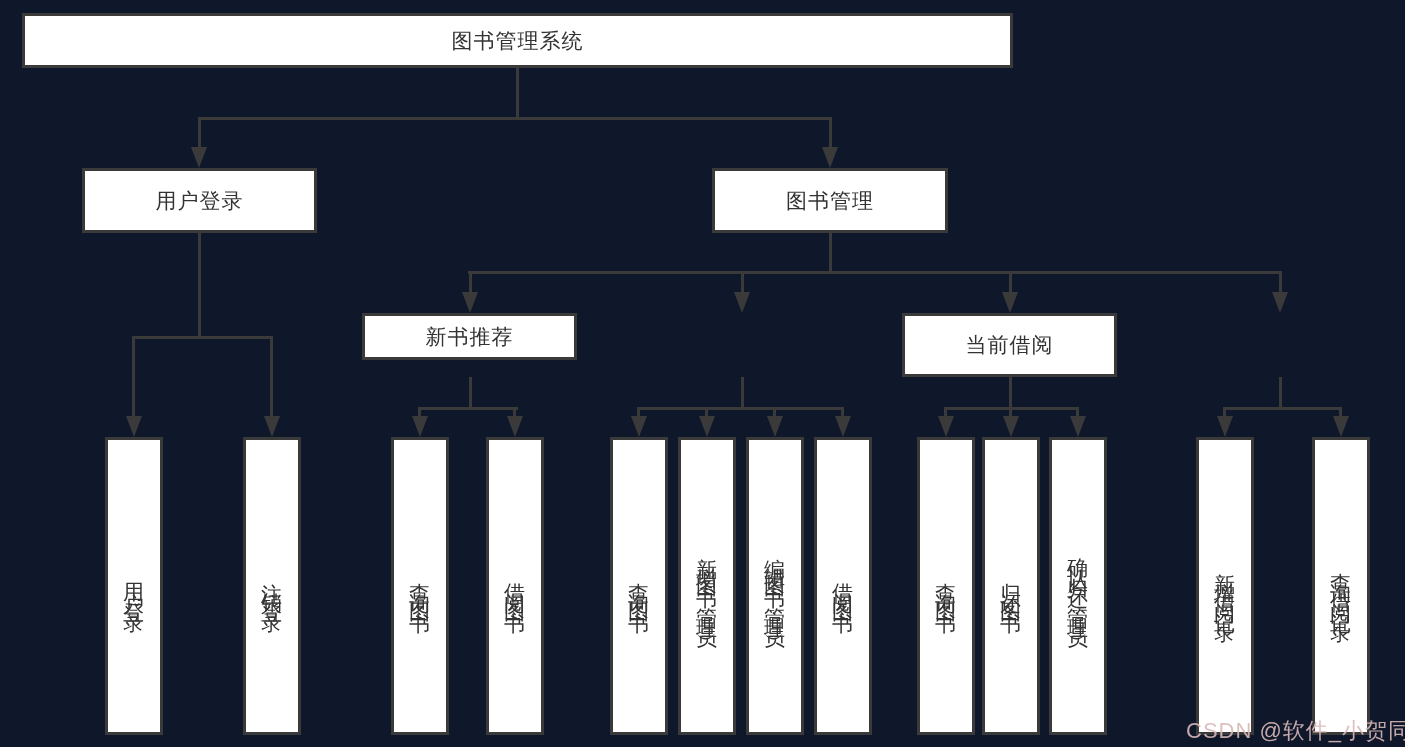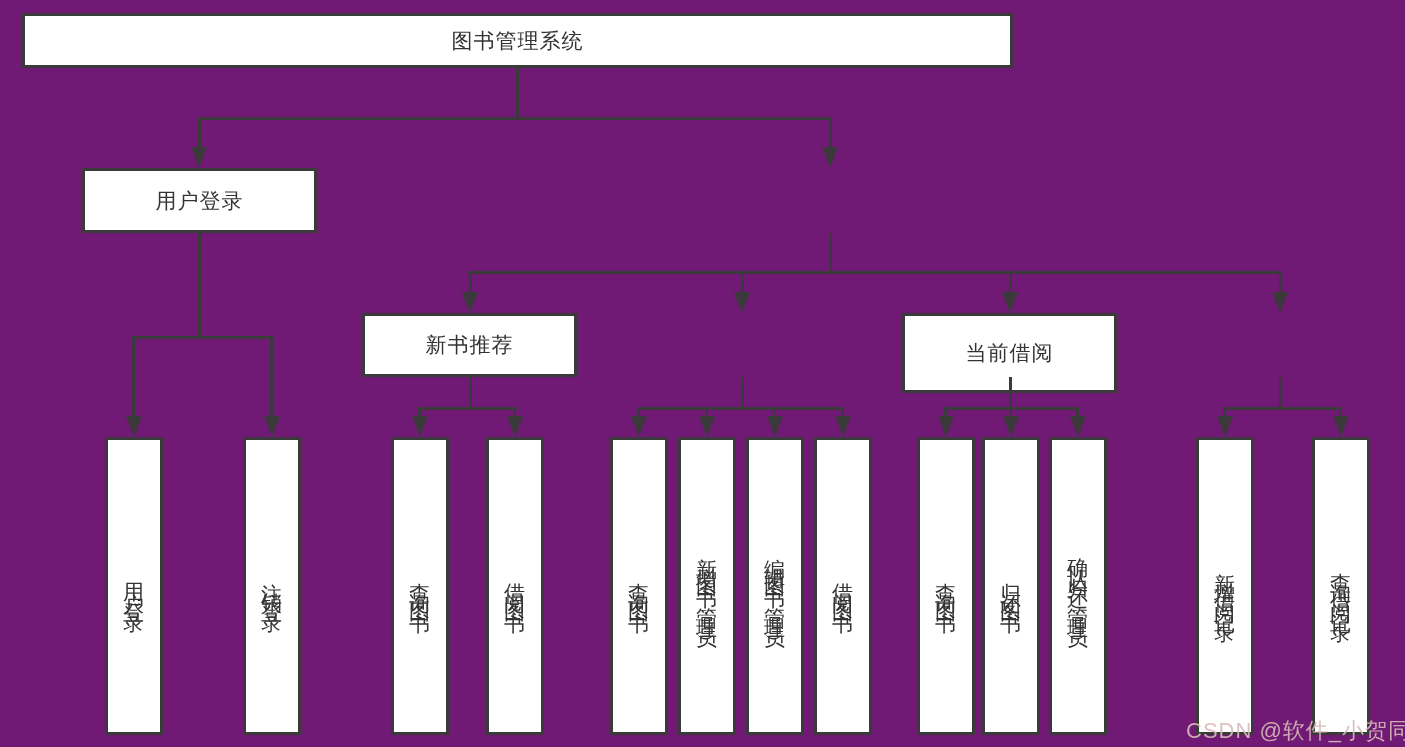--- a/index.html
+++ b/index.html
@@ -1,19 +1,19 @@
 <!DOCTYPE html>
 <html><head>
 <meta charset="utf-8">
 <style>
   html,body{margin:0;padding:0;background:#ffffff;}
   .canvas{
     position:relative;
     width:1405px;height:747px;
-    background:#701a75;
+    background:#0f172a;
     font-family:"Liberation Sans","DejaVu Sans",sans-serif;
     overflow:hidden;
   }
   .hbox{
     position:absolute;
     box-sizing:border-box;
     border:3px solid #3a3a3a;
     background:#ffffff;
     display:flex;align-items:center;justify-content:center;
     font-size:21px;color:#333333;
@@ -66,43 +66,46 @@
   <div class="line vline" style="left:516px;top:68px;height:49px;"></div>
   <div class="line hline" style="left:198px;top:117px;width:634px;"></div>
   <div class="line vline" style="left:198px;top:117px;height:31px;"></div>
   <div class="line vline" style="left:829px;top:117px;height:31px;"></div>
   <div class="arrow" style="left:191px;top:147px;"></div>
   <div class="arrow" style="left:822px;top:147px;"></div>
 
   <div class="hbox" style="left:82px;top:168px;width:235px;height:65px;">
     <span>用户登录</span>
   </div>
+  <div class="hbox" style="left:712px;top:168px;width:236px;height:65px;">
+    <span>图书管理</span>
+  </div>
 
   <div class="line vline" style="left:198px;top:233px;height:103px;"></div>
   <div class="line hline" style="left:132px;top:336px;width:141px;"></div>
   <div class="line vline" style="left:132px;top:336px;height:80px;"></div>
   <div class="line vline" style="left:270px;top:336px;height:80px;"></div>
   <div class="arrow" style="left:126px;top:416px;"></div>
   <div class="arrow" style="left:264px;top:416px;"></div>
 
   <div class="line vline" style="left:829px;top:233px;height:38px;"></div>
   <div class="line hline" style="left:468px;top:271px;width:814px;"></div>
   <div class="line vline" style="left:469px;top:271px;height:22px;"></div>
   <div class="line vline" style="left:741px;top:271px;height:22px;"></div>
   <div class="line vline" style="left:1009px;top:271px;height:22px;"></div>
   <div class="line vline" style="left:1279px;top:271px;height:22px;"></div>
   <div class="arrow" style="left:462px;top:292px;"></div>
   <div class="arrow" style="left:734px;top:292px;"></div>
   <div class="arrow" style="left:1002px;top:292px;"></div>
   <div class="arrow" style="left:1272px;top:292px;"></div>
 
-  <div class="hbox" style="left:362px;top:313px;width:215px;height:64px;">
+  <div class="hbox" style="left:362px;top:313px;width:215px;height:47px;">
     <span>新书推荐</span>
   </div>
-  <div class="hbox" style="left:902px;top:313px;width:215px;height:80px;">
+  <div class="hbox" style="left:902px;top:313px;width:215px;height:64px;">
     <span>当前借阅</span>
   </div>
 
   <div class="line vline" style="left:469px;top:377px;height:30px;"></div>
   <div class="line hline" style="left:418px;top:407px;width:100px;"></div>
   <div class="line vline" style="left:418px;top:407px;height:12px;"></div>
   <div class="line vline" style="left:513px;top:407px;height:12px;"></div>
   <div class="arrow" style="left:412px;top:416px;"></div>
   <div class="arrow" style="left:507px;top:416px;"></div>
 

